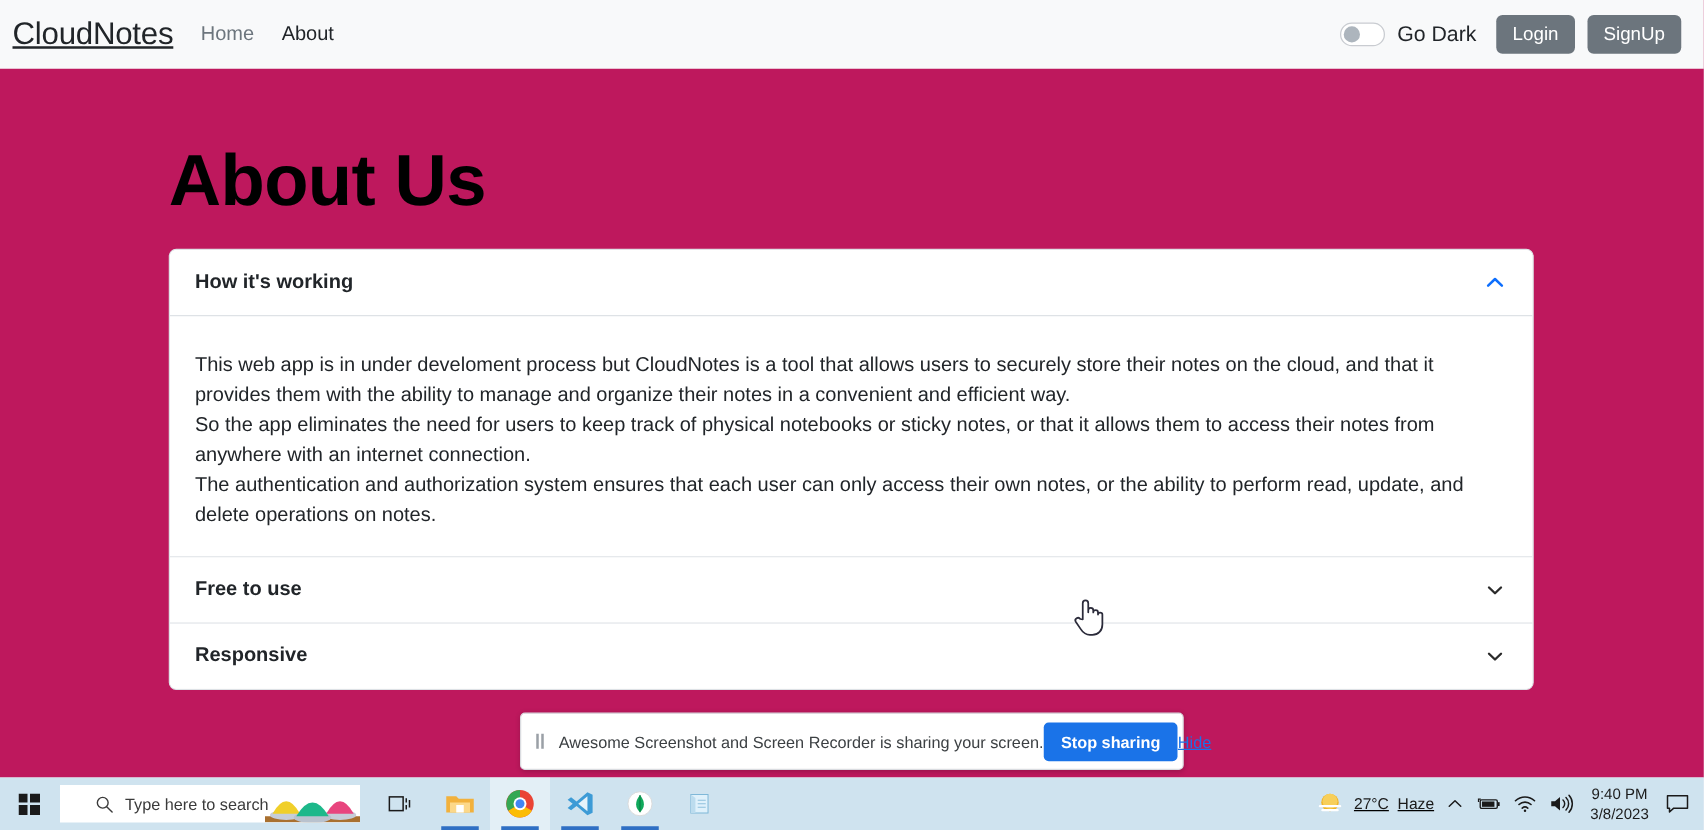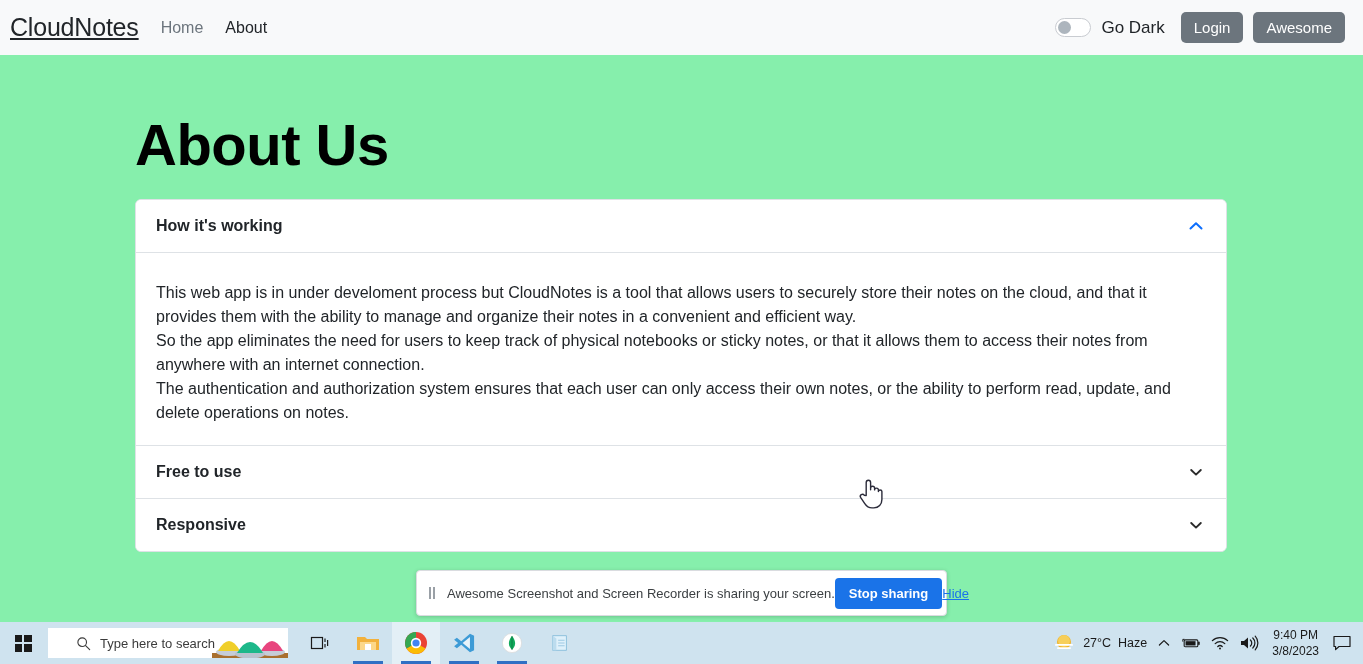--- a/index.html
+++ b/index.html
@@ -11,21 +11,21 @@
     font-family: "Liberation Sans", sans-serif;
     background: #ffffff;
   }
 
   
   .page {
     position: absolute;
     top: 0; left: 0;
     width: 1363px;
     height: 622px;
-    background: #86efac;
+    background: #be185d;
   }
 
   
   .navbar {
     height: 55px;
     background: #f8f9fa;
     display: flex;
     align-items: center;
     padding: 0 18px 0 10px;
     position: relative;
@@ -276,20 +276,21 @@
     display: flex;
     align-items: center;
     height: 42px;
     padding-right: 6px;
   }
   .tray-item {
     display: flex; align-items: center;
     height: 42px;
     padding: 0 5px;
     cursor: pointer;
+    text-decoration: underline;
   }
   .weather-txt {
     font-size: 12.5px; color: #1a1a1a;
     margin-left: 7px; white-space: nowrap;
   }
   .clock {
     text-align: center;
     font-size: 12px;
     color: #1a1a1a;
     line-height: 1.35;
@@ -312,21 +313,21 @@
     </div>
 
     <div class="nav-right">
       <div class="switch-wrap">
         <span class="switch">
           <span class="knob"></span>
         </span>
         <span class="switch-label">Go Dark</span>
       </div>
       <button class="btn-gray">Login</button>
-      <button class="btn-gray">Awesome</button>
+      <button class="btn-gray">SignUp</button>
     </div>
   </div>
 
   <div class="content">
     <div class="container">
       <h1 class="page-title">About Us</h1>
 
       <div class="accordion">
 
         <div class="acc-item">

